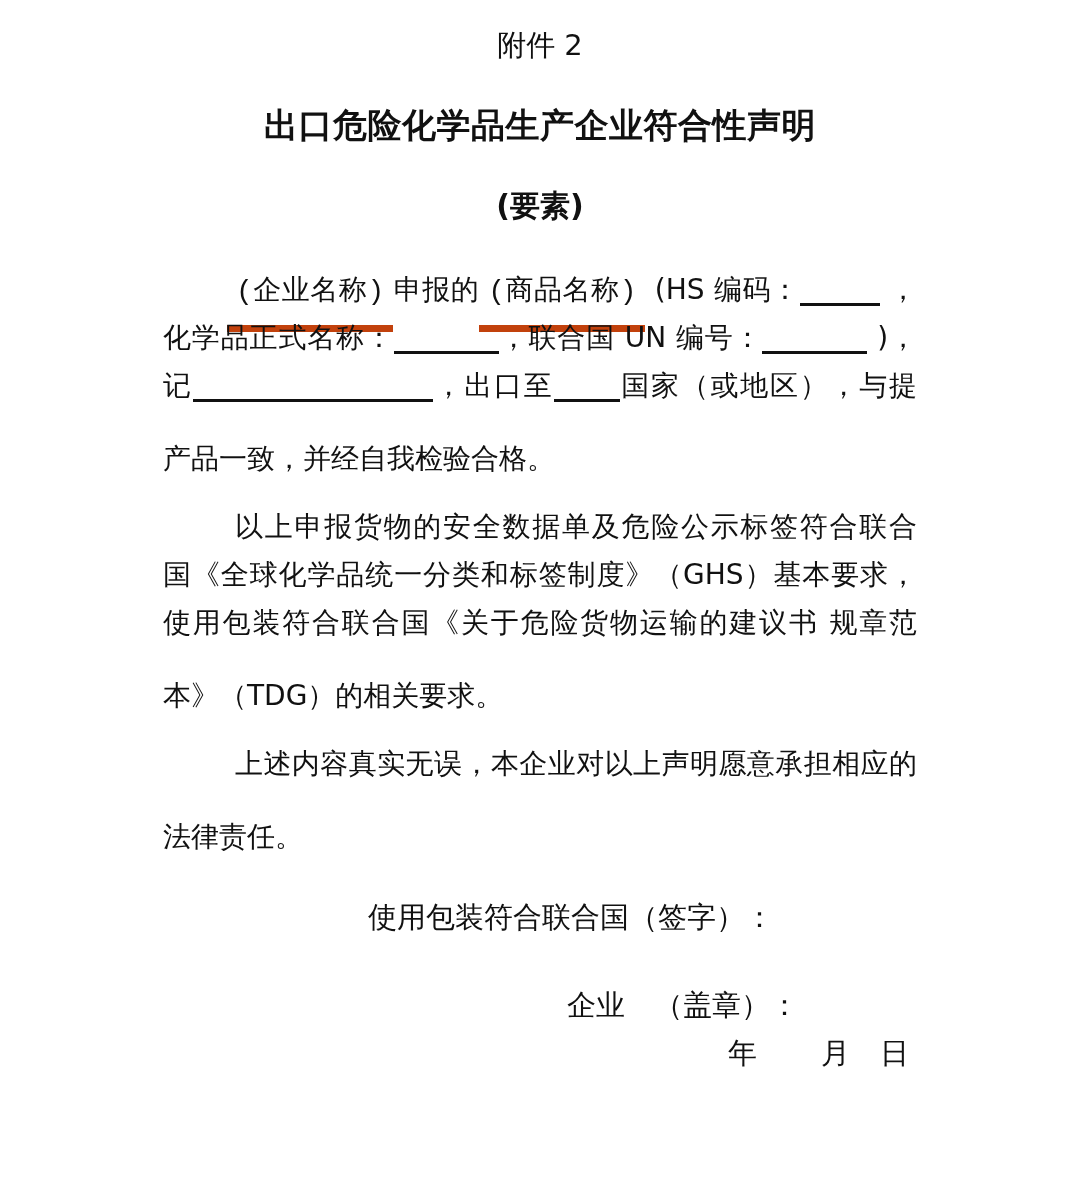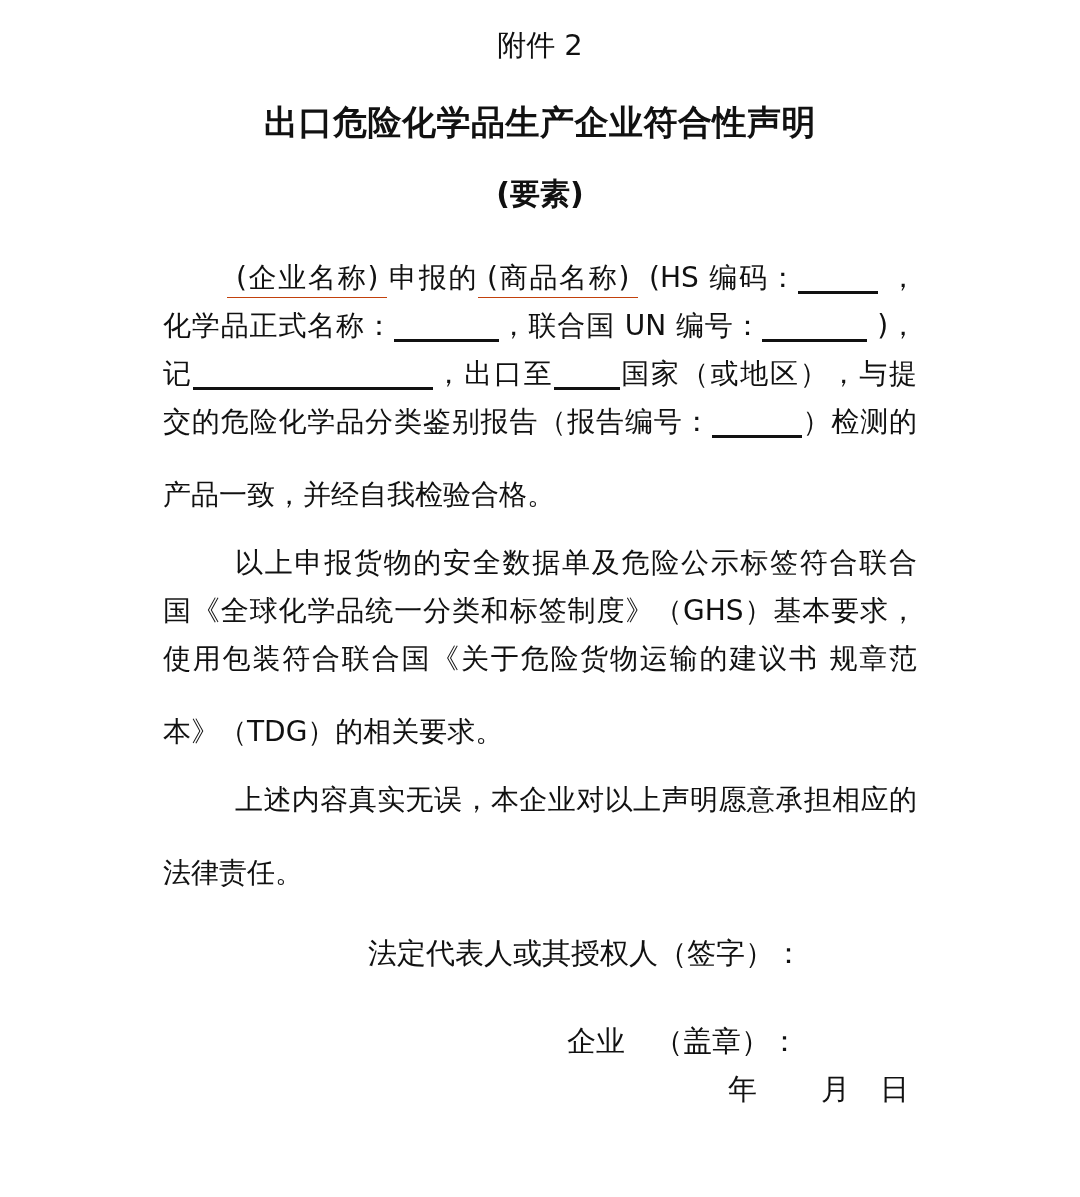--- a/index.html
+++ b/index.html
@@ -17,29 +17,29 @@
     margin: 0 auto;
     padding-top: 24px;
   }
   .attachment {
     font-size: 29px;
     line-height: 42px;
     text-align: center;
   }
   .title {
     margin: 34px 0 0 0;
-    font-family: Liberation Mono, monospace;
+    font-family: Liberation Sans, sans-serif;
     font-weight: bold;
     font-size: 34px;
     line-height: 50px;
     text-align: center;
     letter-spacing: 0.5px;
   }
   .subtitle {
-    margin-top: 26px;
+    margin-top: 38px;
     font-weight: bold;
     font-size: 30px;
     line-height: 36px;
     text-align: center;
   }
   .para { margin-top: 20px; }
   .para.first { margin-top: 42px; }
   .line {
     font-size: 28px;
     line-height: 48px;
@@ -48,22 +48,23 @@
     text-align-last: justify;
   }
   .line.short {
     text-align: right;
     text-align-last: left;
     margin-top: 25px;
   }
   .indent { text-indent: 72px; }
   .indent-first { text-indent: 64px; }
   .ul {
-    border-bottom: 1px solid #c2410c;
-    padding: 0 9px 3px 9px;
+    border-bottom: 7px solid #c2410c;
+    padding: 0 9px 18px 9px;
+    font-family: Liberation Mono, monospace;
   }
   .blank {
     display: inline-block;
     border-bottom: 3px solid #111;
     height: 26px;
     vertical-align: -7px;
   }
   .w80  { width: 80px; }
   .w105 { width: 105px; }
   .w65  { width: 65px; }
@@ -100,37 +101,36 @@
     <div class="attachment">附件 2</div>
 
     <h1 class="title">出口危险化学品生产企业符合性声明</h1>
 
     <div class="subtitle">(要素)</div>
 
     <div class="para first">
       <div class="line indent-first"><span class="ul">(企业名称)</span><span>申报的</span><span class="ul">(商品名称)</span> <span>(HS 编码：</span><span class="blank w80"></span> <span>，</span></div>
       <div class="line"><span>化学品正式名称：</span><span class="blank w105"></span><span>，联合国 UN 编号：</span><span class="blank w105"></span> <span>)，</span></div>
       <div class="line"><span>记</span><span class="blank w240"></span><span>，出口至</span><span class="blank w66"></span><span>国家（或地区），与提</span></div>
-      <div class="line"><span>交的危险化学品分类鉴别报告（报告编号：</span><span class="blank w90"></span><span>）检测的</span></div>
       <div class="line short"><span>产品一致，并经自我检验合格。</span></div>
     </div>
 
     <div class="para">
       <div class="line indent"><span>以上申报货物的安全数据单及危险公示标签符合联合</span></div>
       <div class="line"><span>国《全球化学品统一分类和标签制度》（GHS）基本要求，</span></div>
       <div class="line"><span>使用包装符合联合国《关于危险货物运输的建议书 规章范</span></div>
       <div class="line short"><span>本》（TDG）的相关要求。</span></div>
     </div>
 
     <div class="para">
       <div class="line indent"><span>上述内容真实无误，本企业对以上声明愿意承担相应的</span></div>
       <div class="line short"><span>法律责任。</span></div>
     </div>
 
 
-    <div class="sig-line"><span>法定代表人或其授权人（签字）：</span></div>
+    <div class="sig-line"><span>使用包装符合联合国（签字）：</span></div>
 
     <div class="seal-line"><span>企业　（盖章）：</span></div>
 
     <div class="date-line"><span class="year">年</span><span class="month">月</span><span class="day">日</span></div>
 
   </div>
 </div>
 
 </body></html>

